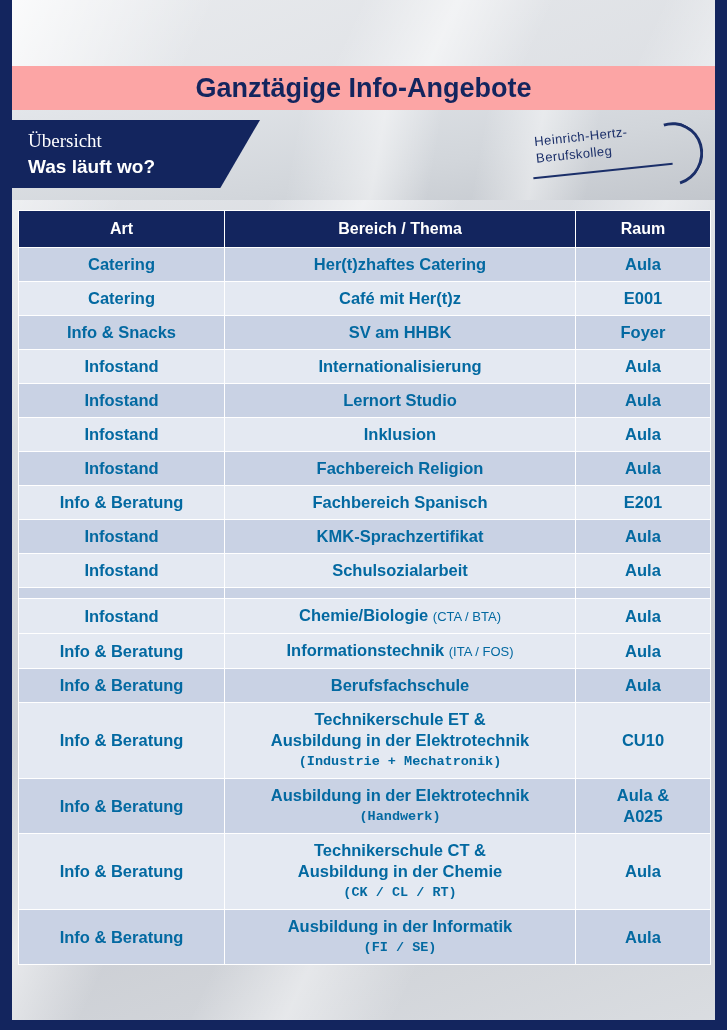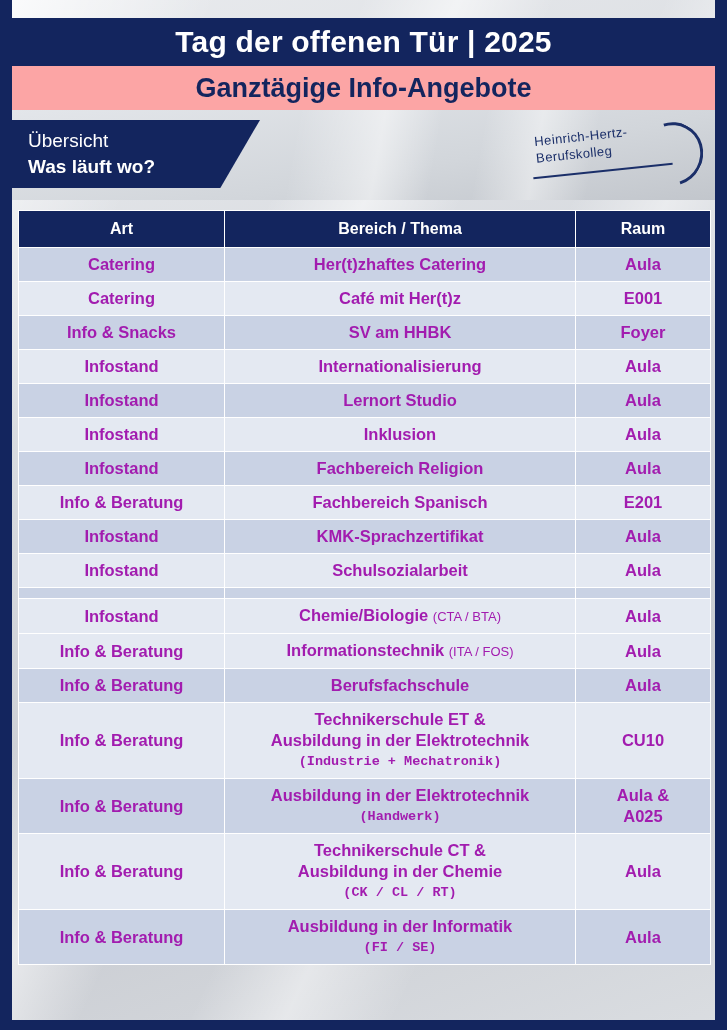--- a/index.html
+++ b/index.html
@@ -98,20 +98,21 @@
     background: #13255e;
     color: #ffffff;
     padding: 8px 0 0 16px;
     box-sizing: border-box;
     clip-path: polygon(0 0, 100% 0, 84% 100%, 0 100%);
   }
   .overview-tab .ov-line1 {
     font-size: 19px;
     font-weight: normal;
     line-height: 26px;
+    font-family: Liberation Serif, serif;
   }
   .overview-tab .ov-line2 {
     font-size: 19px;
     font-weight: bold;
     line-height: 26px;
   }
 
   
   .logo {
     position: absolute;
@@ -170,21 +171,21 @@
   .table th {
     background: #13255e;
     color: #ffffff;
     font-size: 16px;
     font-weight: bold;
     height: 34px;
     border: 1px solid #ffffff;
     margin-left: 19px;
   }
   .table td {
-    color: #a21caf;
+    color: #0369a1;
     font-size: 16.5px;
     font-weight: bold;
     text-align: center;
     border: 1px solid #ffffff;
     padding: 6px 4px;
     line-height: 21px;
   }
   .row-a td { background: #c9d2e4; }
   .row-b td { background: #e4e9f2; }
   .spacer td {
@@ -207,23 +208,20 @@
 </style>
 </head>
 <body>
 
 <div class="page-bg"></div>
 
 <div class="content">
 
   <div class="banner"></div>
 
-  <div class="title-bar">
-    <span class="title">Tag der offenen Tür | 2025</span>
-  </div>
 
   <div class="subtitle-bar">
     <span class="subtitle">Ganztägige Info-Angebote</span>
   </div>
 
   <div class="overview-tab">
     <div class="ov-line1">Übersicht</div>
     <div class="ov-line2">Was läuft wo?</div>
   </div>
 

